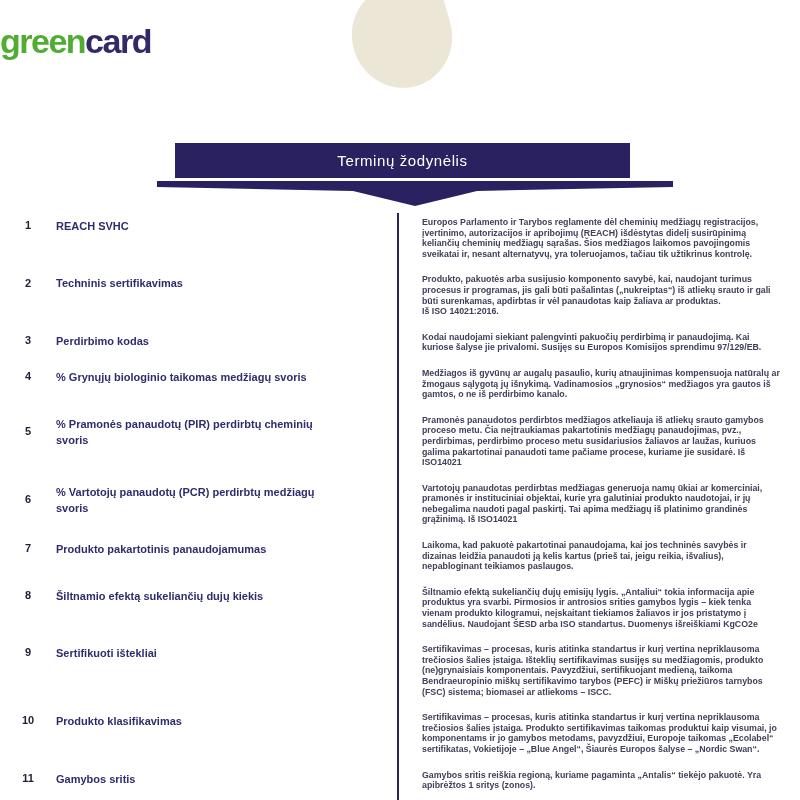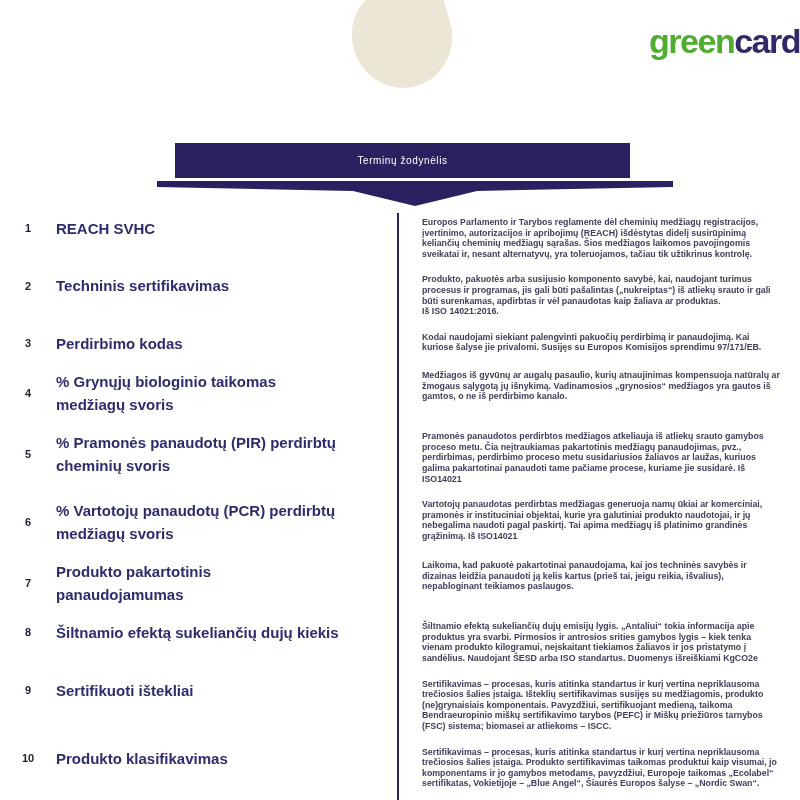--- a/index.html
+++ b/index.html
@@ -17,47 +17,47 @@
   .page{position:relative;width:800px;height:800px;background:var(--page-bg);overflow:hidden;}
 
   
   .leaf{
     position:absolute;left:352px;top:-16px;width:100px;height:104px;
     background:var(--leaf);
     border-radius:62% 0 62% 62%;
     transform:rotate(-16deg);
   }
   .logo{
-    position:absolute;left:0;top:24px;width:800px;text-align:right;
+    position:absolute;left:0;top:24px;width:800px;text-align:left;
     font-size:34px;font-weight:bold;letter-spacing:-1.5px;line-height:1;
   }
   .logo-green{color:var(--logo-green);}
   .logo-navy{color:var(--logo-navy);}
 
   
   .title-bar{
     position:absolute;left:175px;top:143px;width:455px;height:35px;
     background:var(--navy);color:#fff;
     display:flex;align-items:center;justify-content:center;
-    font-size:10px;letter-spacing:0.6px;
+    font-size:15px;letter-spacing:0.6px;
   }
   .ribbon{position:absolute;left:157px;top:181px;width:516px;height:26px;display:block;}
 
   
   .divider{position:absolute;left:397px;top:213px;bottom:0;width:2px;background:var(--navy);}
   .glossary{position:absolute;left:0;top:216px;width:800px;}
   .row{display:flex;align-items:flex-start;margin-bottom:14px;}
   .row-left{width:397px;display:flex;align-items:center;flex-shrink:0;}
   .num{
     width:56px;text-align:center;flex-shrink:0;
     font-size:11px;font-weight:bold;color:#1f1f33;
   }
   .term{
     width:310px;padding-right:24px;padding-top:2px;
-    font-size:15px;font-weight:bold;color:var(--term);line-height:1.5;
+    font-size:11px;font-weight:bold;color:var(--term);line-height:1.5;
   }
   .def{
     flex:1;padding-left:25px;padding-right:20px;padding-top:1px;
     font-size:8.8px;line-height:10.6px;color:var(--body-text);
     white-space:pre-line;
     font-weight:bold;
   }
 </style>
 </head>
 <body>
@@ -94,21 +94,21 @@
     </div>
     <div class="def">Produkto, pakuotės arba susijusio komponento savybė, kai, naudojant turimus procesus ir programas, jis gali būti pašalintas („nukreiptas“) iš atliekų srauto ir gali būti surenkamas, apdirbtas ir vėl panaudotas kaip žaliava ar produktas.
 Iš ISO 14021:2016.</div>
   </div>
 
   <div class="row">
     <div class="row-left">
       <div class="num">3</div>
       <div class="term">Perdirbimo kodas</div>
     </div>
-    <div class="def">Kodai naudojami siekiant palengvinti pakuočių perdirbimą ir panaudojimą. Kai kuriose šalyse jie privalomi. Susijęs su Europos Komisijos sprendimu 97/171/EB.</div>
+    <div class="def">Kodai naudojami siekiant palengvinti pakuočių perdirbimą ir panaudojimą. Kai kuriose šalyse jie privalomi. Susijęs su Europos Komisijos sprendimu 97/129/EB.</div>
   </div>
 
   <div class="row">
     <div class="row-left">
       <div class="num">4</div>
       <div class="term">% Grynųjų biologinio taikomas medžiagų svoris</div>
     </div>
     <div class="def">Medžiagos iš gyvūnų ar augalų pasaulio, kurių atnaujinimas kompensuoja natūralų ar žmogaus sąlygotą jų išnykimą. Vadinamosios „grynosios“ medžiagos yra gautos iš gamtos, o ne iš perdirbimo kanalo.</div>
   </div>
 

